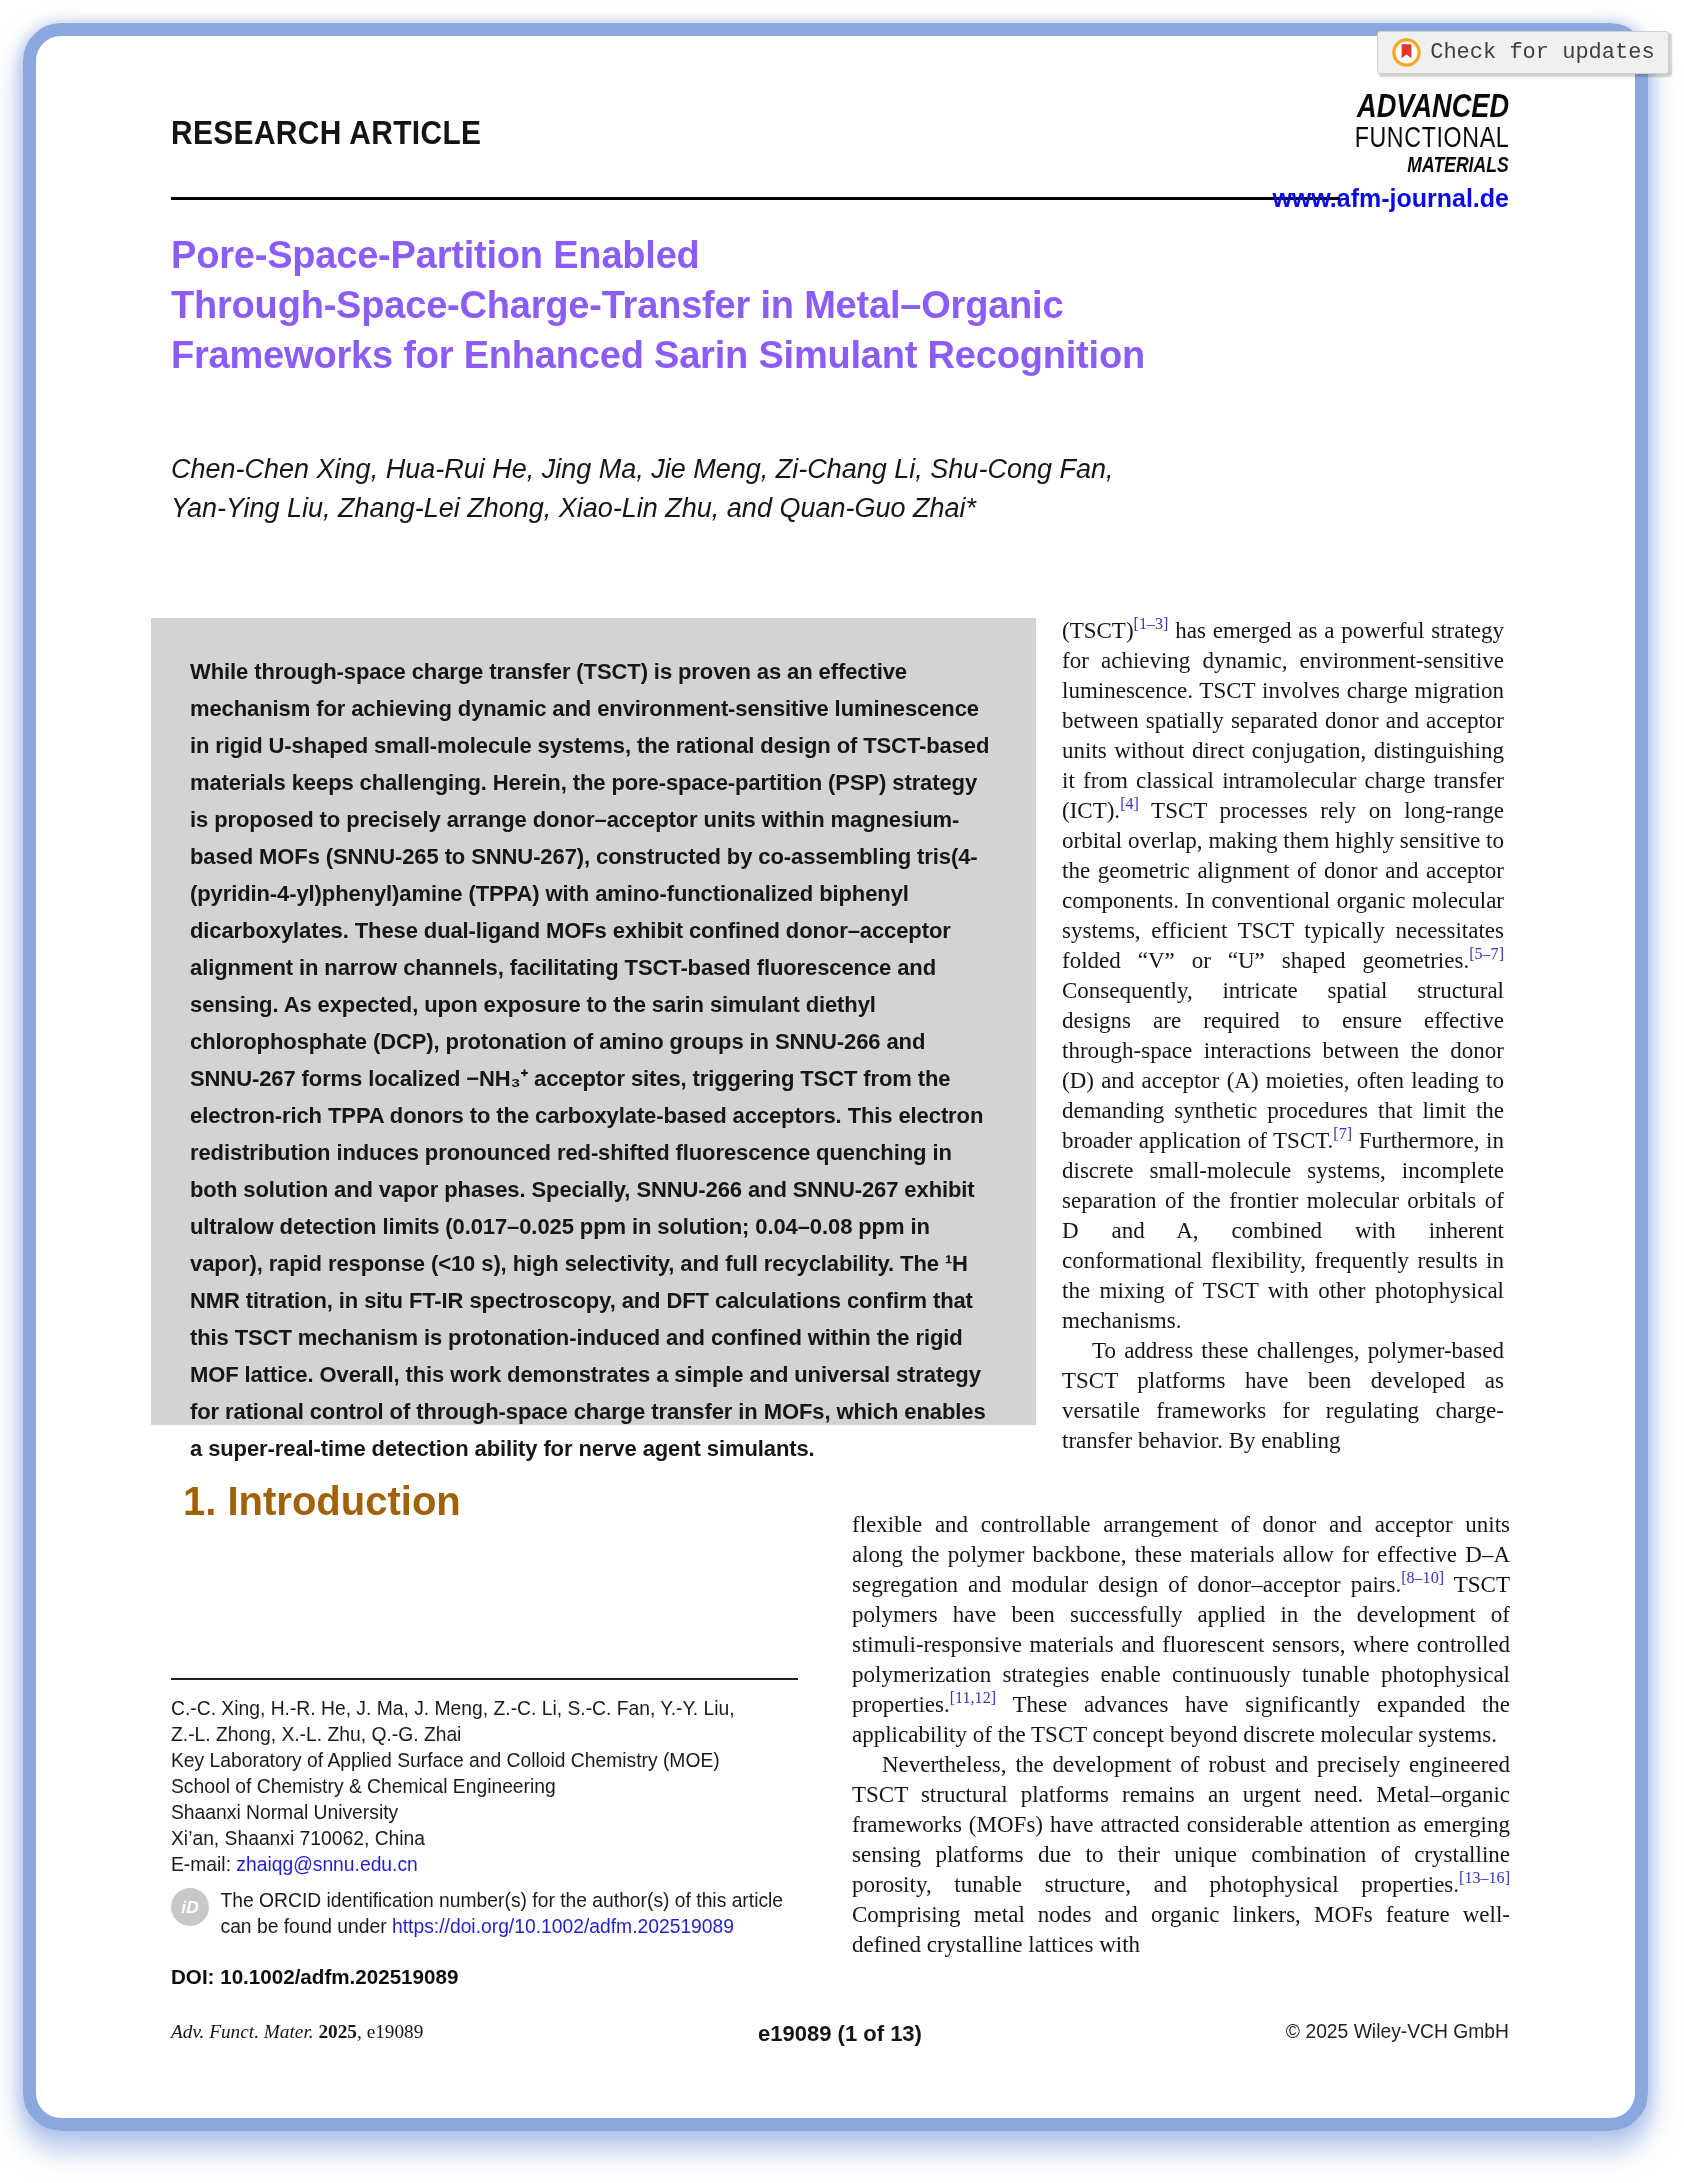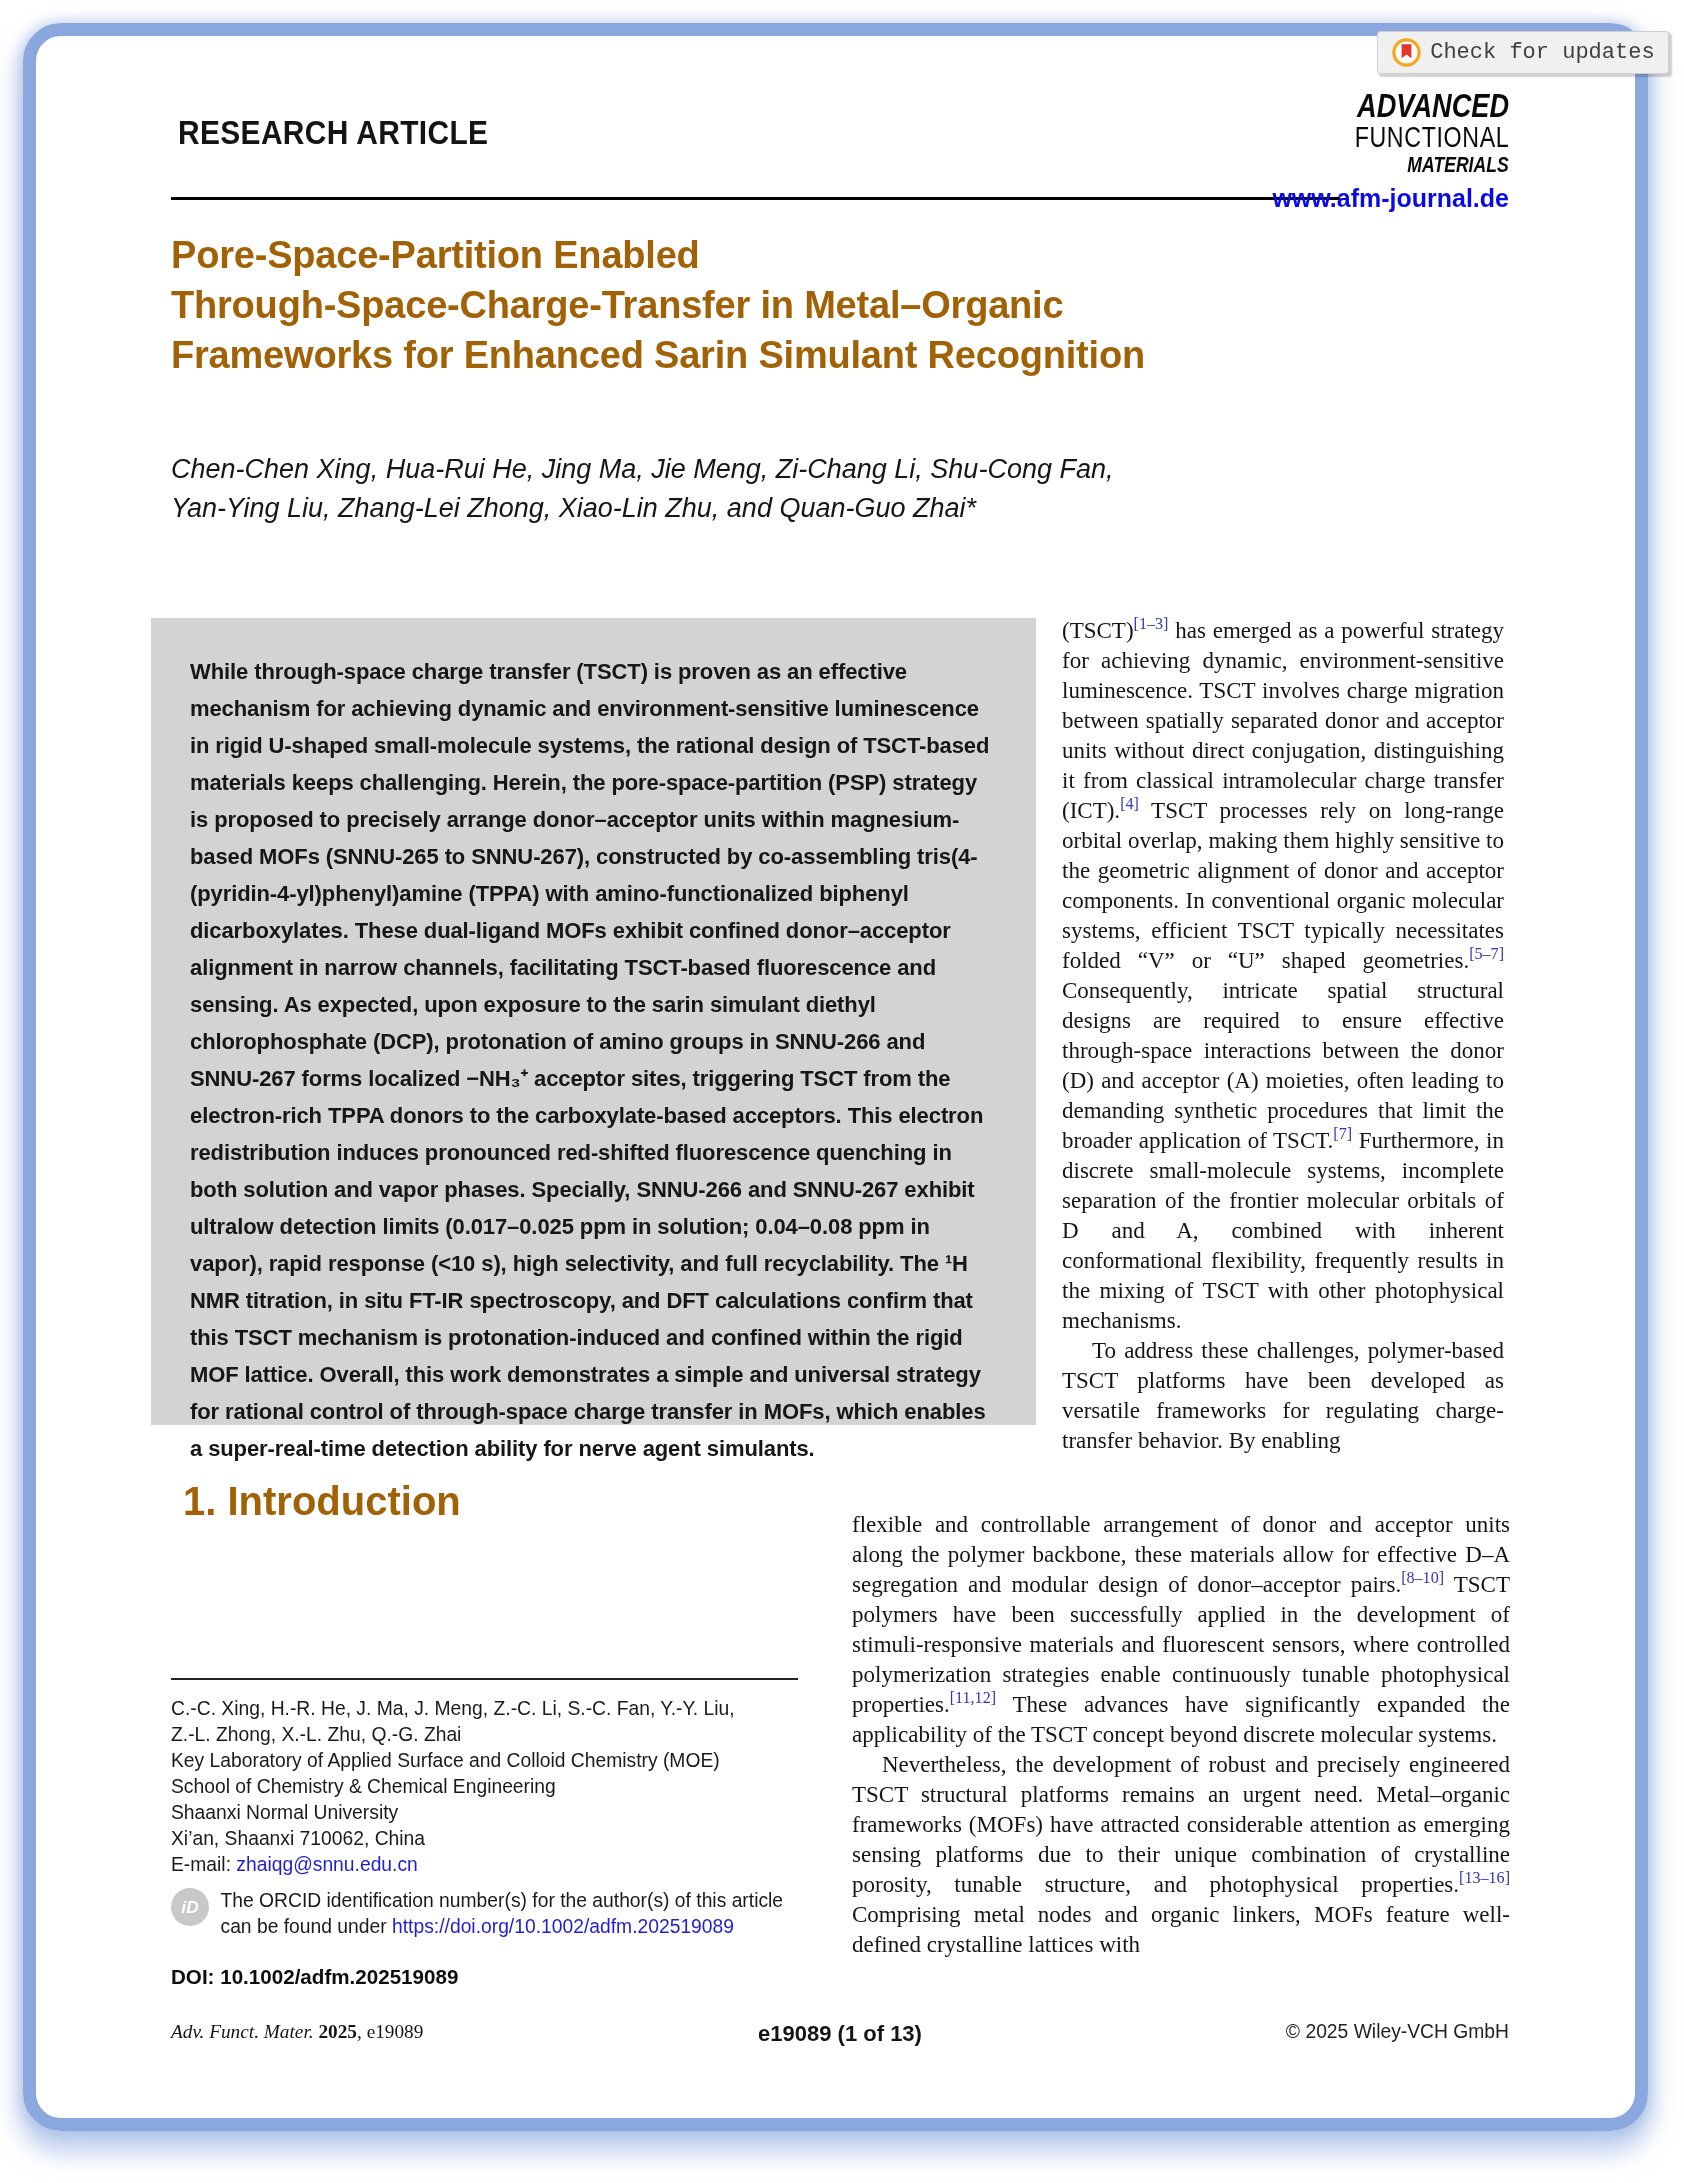--- a/index.html
+++ b/index.html
@@ -8,35 +8,35 @@
   
   .frame{position:absolute;left:23px;top:23px;width:1625px;height:2108px;box-sizing:border-box;
          border:13px solid var(--frame_blue);border-radius:38px;
          box-shadow:0 0 11.5px 2.5px rgba(139,168,222,.40), 0 16.4px 25px 5px rgba(139,168,222,.55);}
   
   .badge{position:absolute;left:1377px;top:31px;display:flex;align-items:center;gap:8.2px;
          background:var(--badge_bg);border:1.6px solid #cfcfcf;border-radius:3.3px;
          padding:5px 13px;box-shadow:2.5px 2.5px 1.6px rgba(0,0,0,.18);cursor:pointer;}
   .badge .lbl{font-size:22px;color:var(--badge_text);white-space:nowrap;font-family:Liberation Mono, monospace;}
   
-  .kicker{position:absolute;left:171px;top:113px;font-size:34px;font-weight:bold;letter-spacing:0.4px;margin-left:7px;}
+  .kicker{position:absolute;left:171px;top:113px;font-size:34px;font-weight:bold;letter-spacing:0.4px;}
   .kicker>span{display:inline-block;transform:scaleX(.88);transform-origin:left;}
   .rule{position:absolute;left:171px;top:197px;width:1169px;height:2.5px;background:#000;}
   .brand{position:absolute;right:175px;top:86px;text-align:right;line-height:1;color:#0a0a0a;}
   .brand .b1,.brand .b3{font-weight:bold;font-style:italic;}
   .brand .b1{font-size:34px;}
   .brand .b2{font-size:29px;font-weight:normal;letter-spacing:0.8px;}
   .brand .b3{font-size:22px;}
   .brand div{margin-top:1.6px;}
   .brand div>span{display:inline-block;transform:scaleX(.80);transform-origin:right;}
   .brand-url{display:block;margin-top:10px;font-size:25px;font-weight:bold;
              color:var(--brand_url_blue);text-decoration:none;}
   
   .title{position:absolute;left:171px;top:230px;width:1283px;font-size:38px;font-weight:bold;
-         line-height:50px;color:#a16207;letter-spacing:-0.2px;}
+         line-height:50px;color:#8b5cf6;letter-spacing:-0.2px;}
   .authors{position:absolute;left:171px;top:450px;width:1283px;font-size:27px;font-style:italic;
            line-height:39px;color:#161616;}
   
   .abstract{position:absolute;left:151px;top:618px;width:885px;height:807px;box-sizing:border-box;
             background:var(--abstract_bg);padding:35px 39px;}
   .abstract .txt{font-size:22px;font-weight:bold;line-height:37px;color:#161616;letter-spacing:-0.1px;}
   
   .serif{font-family:"Liberation Serif",serif;font-size:23px;line-height:30px;
          text-align:justify;color:#141414;}
   .col-right-top{position:absolute;left:1062px;top:616px;width:442px;}

